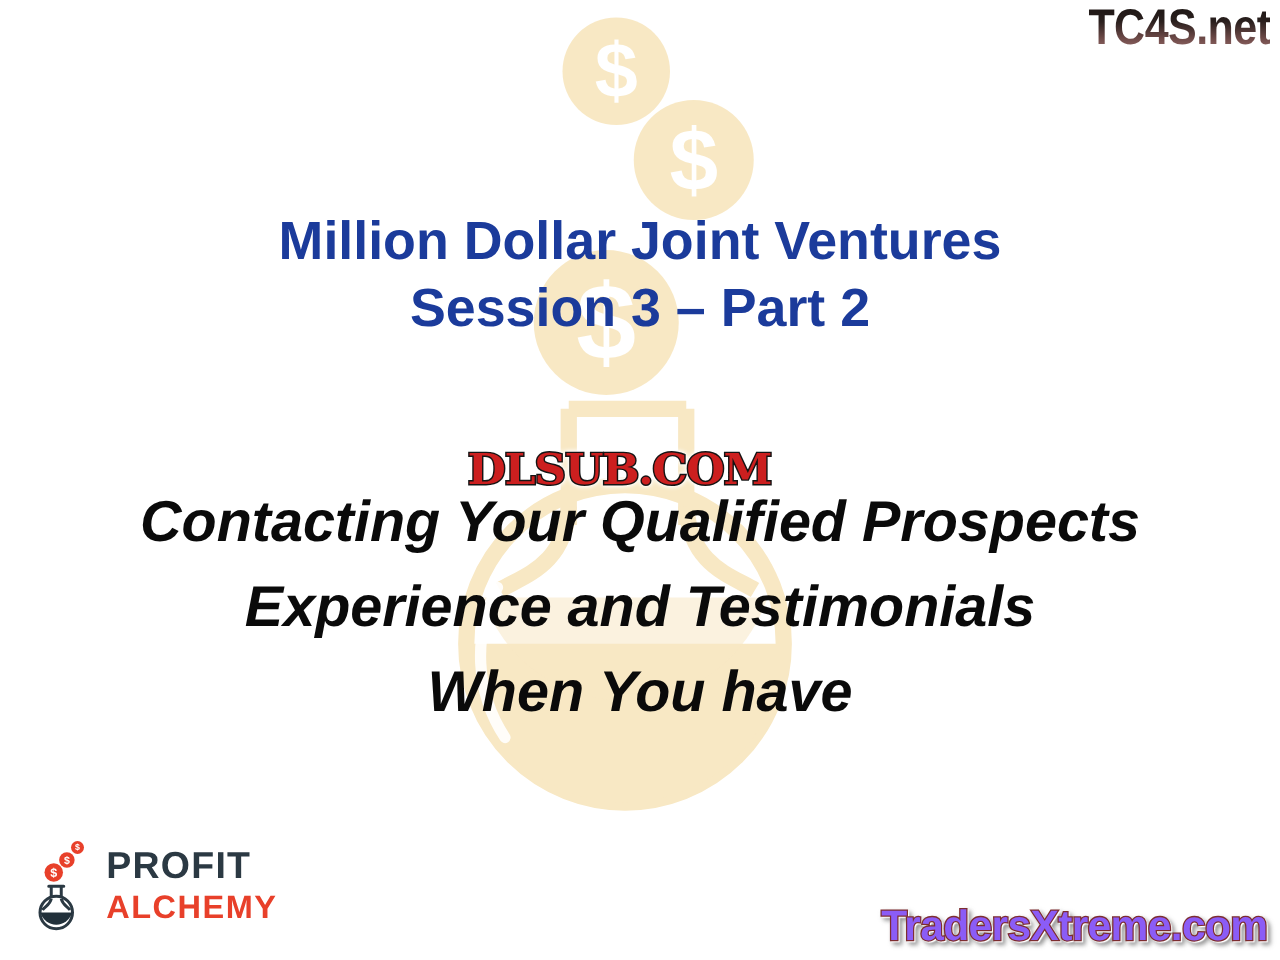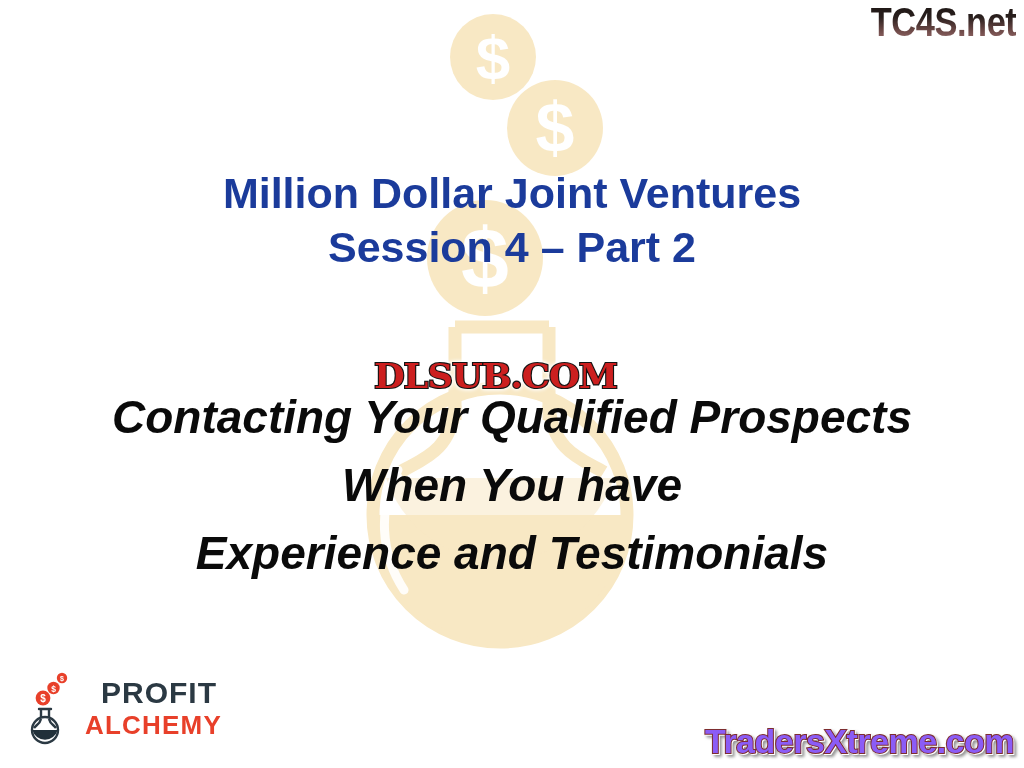--- a/index.html
+++ b/index.html
@@ -124,21 +124,20 @@
     display: flex;
     flex-direction: column;
     line-height: 1;
   }
   .pa-profit {
     font-family: "Liberation Sans", sans-serif;
     font-weight: bold;
     font-size: 30px;
     letter-spacing: 1px;
     color: #2b3943;
-    margin-left: 16px;
   }
   .pa-alchemy {
     font-family: "Liberation Sans", sans-serif;
     font-weight: bold;
     font-size: 26px;
     letter-spacing: 1.2px;
     color: #e8402a;
     margin-top: 4px;
     text-align: center;
   }
@@ -216,27 +215,27 @@
 
     <g>
       <path d="M404 590 A118 118 0 0 1 398 470" fill="none" stroke="#ffffff" stroke-width="9" stroke-linecap="round" opacity="0.9"></path>
     </g>
   </svg>
 
   <div class="tc4s-logo">TC4S.net</div>
 
   <div class="title-block">
     <div class="title-line">Million Dollar Joint Ventures</div>
-    <div class="title-line">Session 4 – Part 2</div>
+    <div class="title-line">Session 3 – Part 2</div>
   </div>
 
   <div class="body-block">
     <div class="body-line">Contacting Your Qualified Prospects</div>
+    <div class="body-line">Experience and Testimonials</div>
     <div class="body-line">When You have</div>
-    <div class="body-line">Experience and Testimonials</div>
   </div>
 
   <div class="dlsub-watermark">DLSUB.COM</div>
 
   <div class="profit-alchemy">
     <svg class="pa-mark" viewBox="0 0 48 76" xmlns="http://www.w3.org/2000/svg" aria-hidden="true">
 
       <g>
         <circle cx="34" cy="8" r="5.2" fill="#e8402a"></circle>
         <text x="34" y="8.6" fill="#ffffff" font-family="Liberation Sans, sans-serif" font-size="7" font-weight="bold" text-anchor="middle" dominant-baseline="central">$</text>

